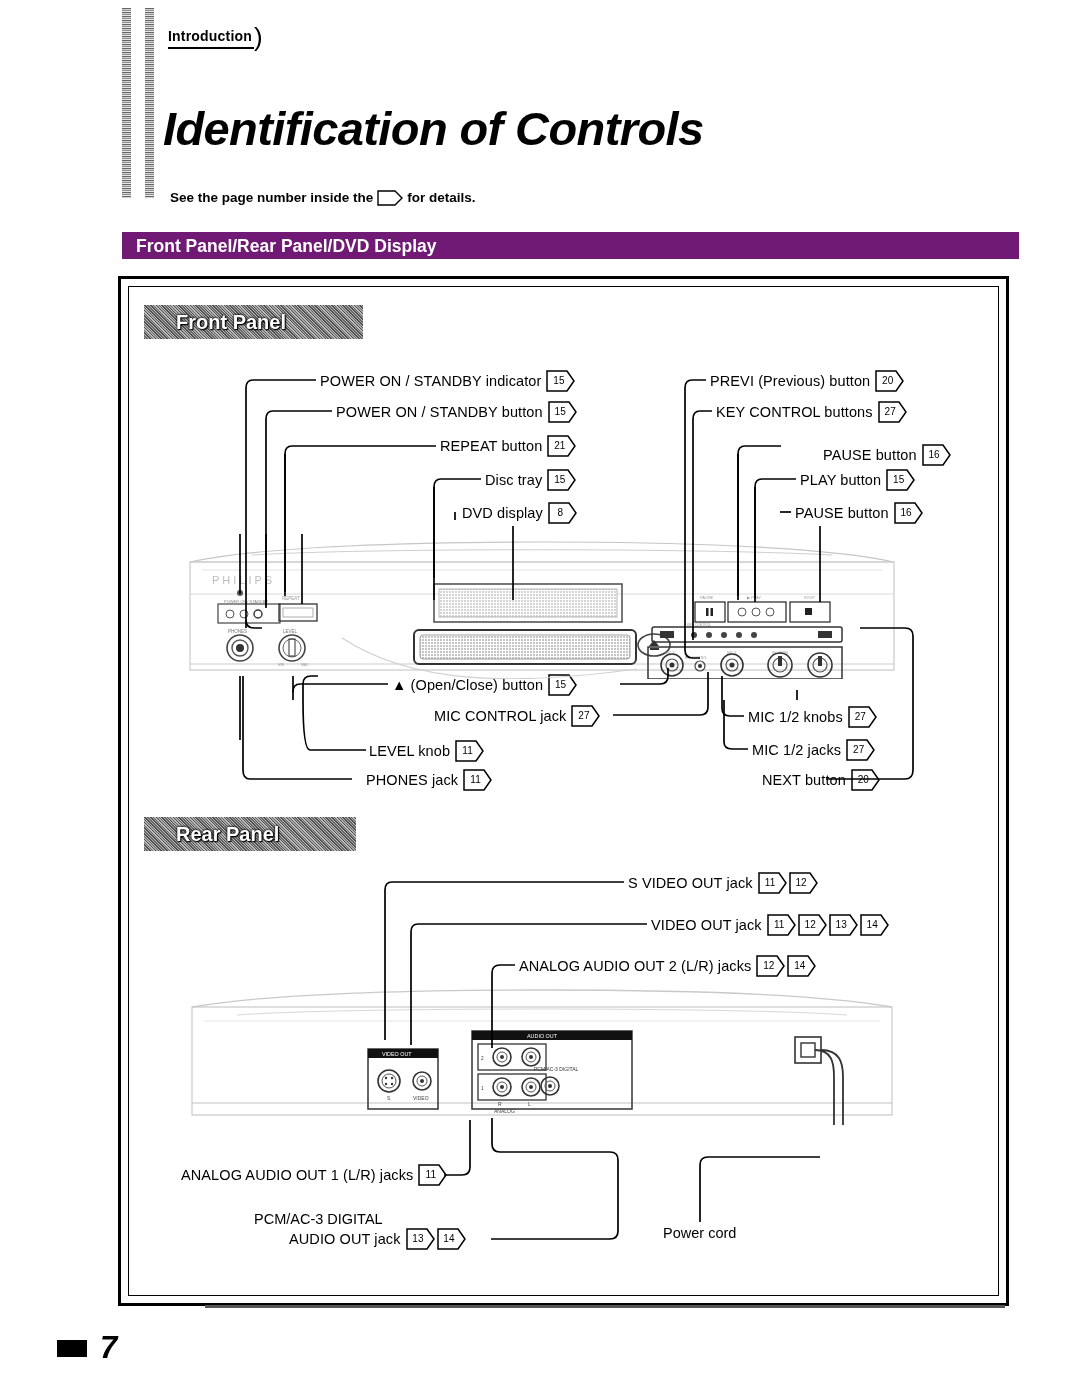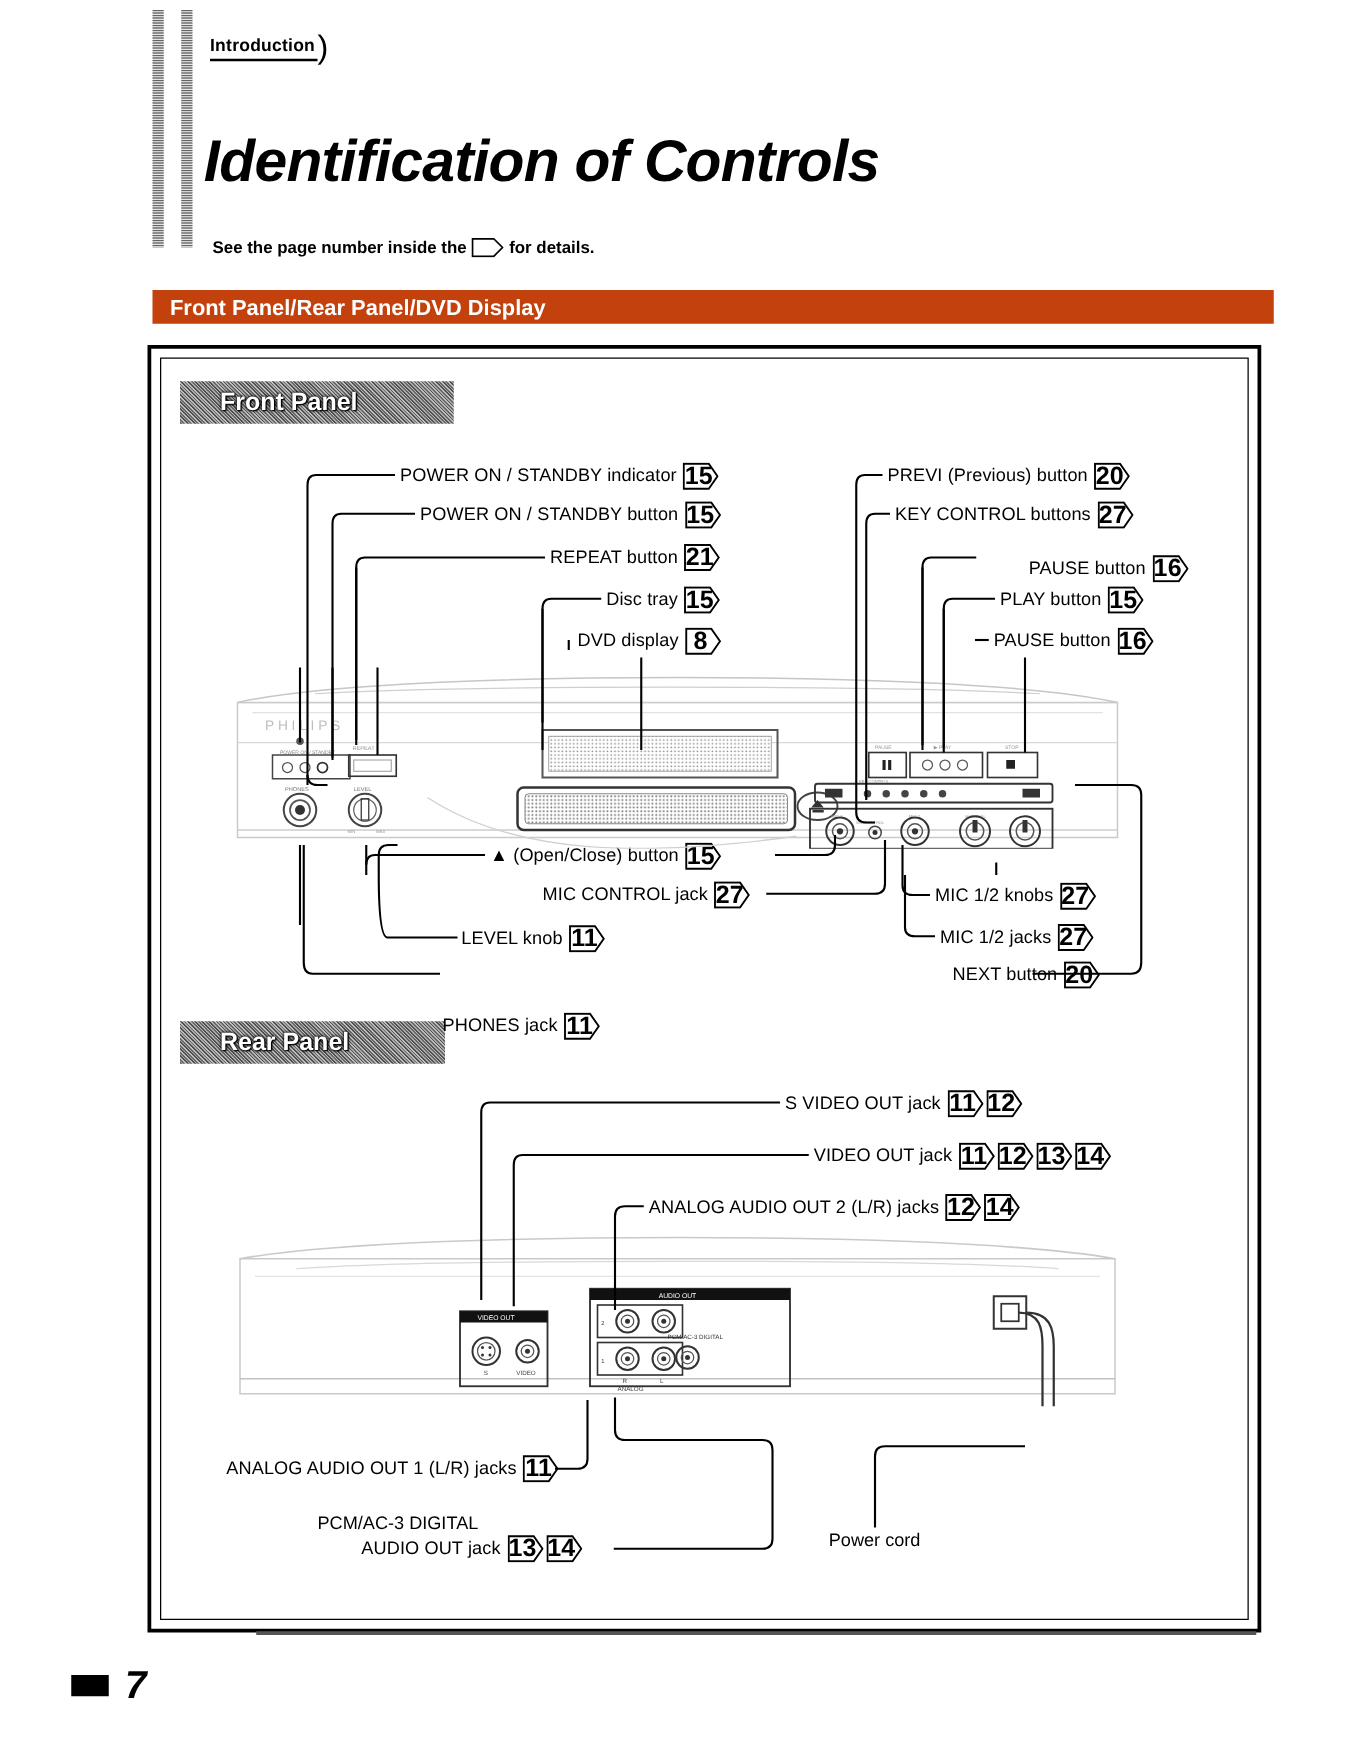--- a/index.html
+++ b/index.html
@@ -25,21 +25,21 @@
 
   .title{position:absolute;left:163px;top:70px;font-size:47px;font-style:italic;
     font-weight:bold;letter-spacing:-.6px;white-space:nowrap;}
 
   .see-note{position:absolute;left:170px;top:190px;font-size:13.5px;font-weight:bold;
     display:flex;align-items:center;gap:4px;}
   .see-note .emptytag{display:inline-block;width:26px;height:15px;position:relative;}
   .see-note .emptytag svg{position:absolute;left:0;top:0;}
 
   
-  .sectionbar{position:absolute;left:122px;top:232px;width:897px;height:27px;background:#c2410c;}
+  .sectionbar{position:absolute;left:122px;top:232px;width:897px;height:27px;background:#701a75;}
   .sectionbar span{position:absolute;left:14px;top:4px;color:#fff;font-size:17.5px;font-weight:bold;}
 
   
   .frame-outer{position:absolute;left:118px;top:276px;width:885px;height:1024px;
     border:3px solid #000;background:#fff;}
   .frame-inner{position:absolute;left:7px;top:7px;right:7px;bottom:7px;border:1px solid #000;}
 
   
   .sub-head{position:absolute;height:34px;
     background:repeating-linear-gradient(45deg,#4f4f4f 0,#4f4f4f 1px,#a8a8a8 1px,#a8a8a8 2px,#676767 2px,#676767 3px,#bdbdbd 3px,#bdbdbd 4px);
@@ -51,21 +51,21 @@
 
   
   .callout{position:absolute;display:flex;align-items:center;white-space:nowrap;
     font-size:14.5px;font-weight:400;letter-spacing:.1px;}
   .lbl{margin-right:5px;}
 
   
   .tag{display:inline-flex;align-items:center;justify-content:center;position:relative;
     width:29px;height:22px;margin-right:2px;}
   .tag svg{position:absolute;left:0;top:0;}
-  .tag b{position:relative;font-size:20px;font-weight:700;line-height:1;
+  .tag b{position:relative;font-size:10px;font-weight:400;line-height:1;
     margin-left:-4px;font-family:"Liberation Sans",sans-serif;}
 
   
   .leaders{position:absolute;left:0;top:0;width:1080px;height:1390px;pointer-events:none;}
 
   
   .device{position:absolute;}
 
   
   .footer{position:absolute;left:57px;top:1330px;display:flex;align-items:center;gap:13px;}
@@ -227,21 +227,21 @@
   </div>
   <div class="callout" style="left:369px;top:740px;">
     <span class="lbl">LEVEL knob</span>
     <span class="tag">
       <svg width="29" height="22" viewBox="0 0 29 22">
           <path d="M1,1 H21 L28,11 L21,21 H1 Z" fill="#fff" stroke="#000" stroke-width="1.5"></path>
         </svg>
       <b>11</b>
     </span>
   </div>
-  <div class="callout" style="left:354px;top:769px;margin-top:41px;">
+  <div class="callout" style="left:366px;top:769px;">
     <span class="lbl">PHONES jack</span>
     <span class="tag">
       <svg width="29" height="22" viewBox="0 0 29 22">
           <path d="M1,1 H21 L28,11 L21,21 H1 Z" fill="#fff" stroke="#000" stroke-width="1.5"></path>
         </svg>
       <b>11</b>
     </span>
   </div>
 
   <div class="callout" style="left:748px;top:706px;">

